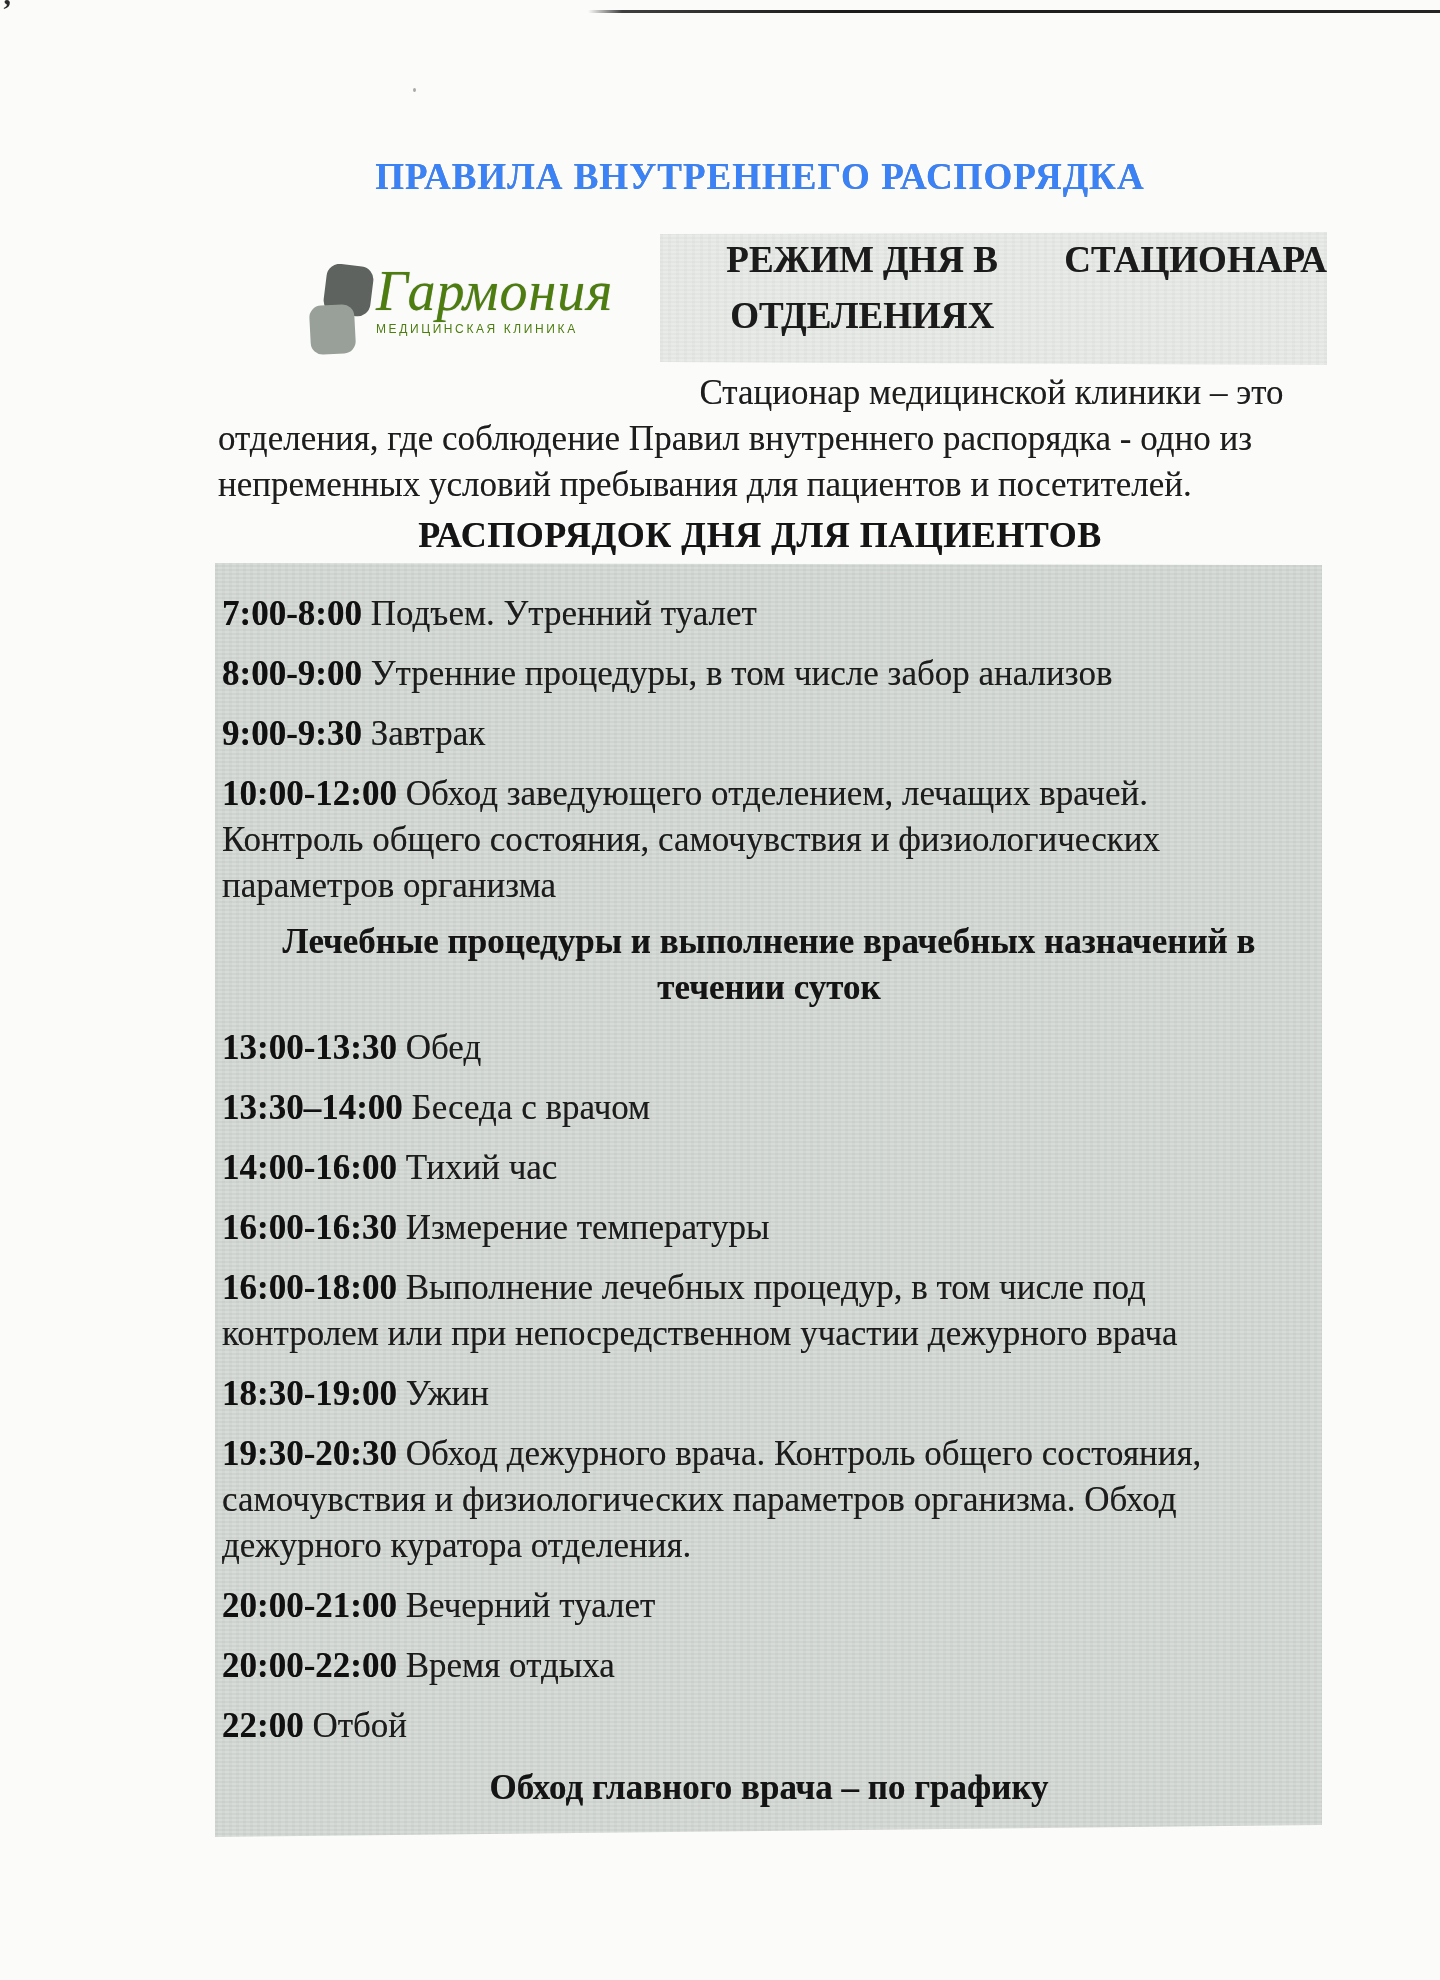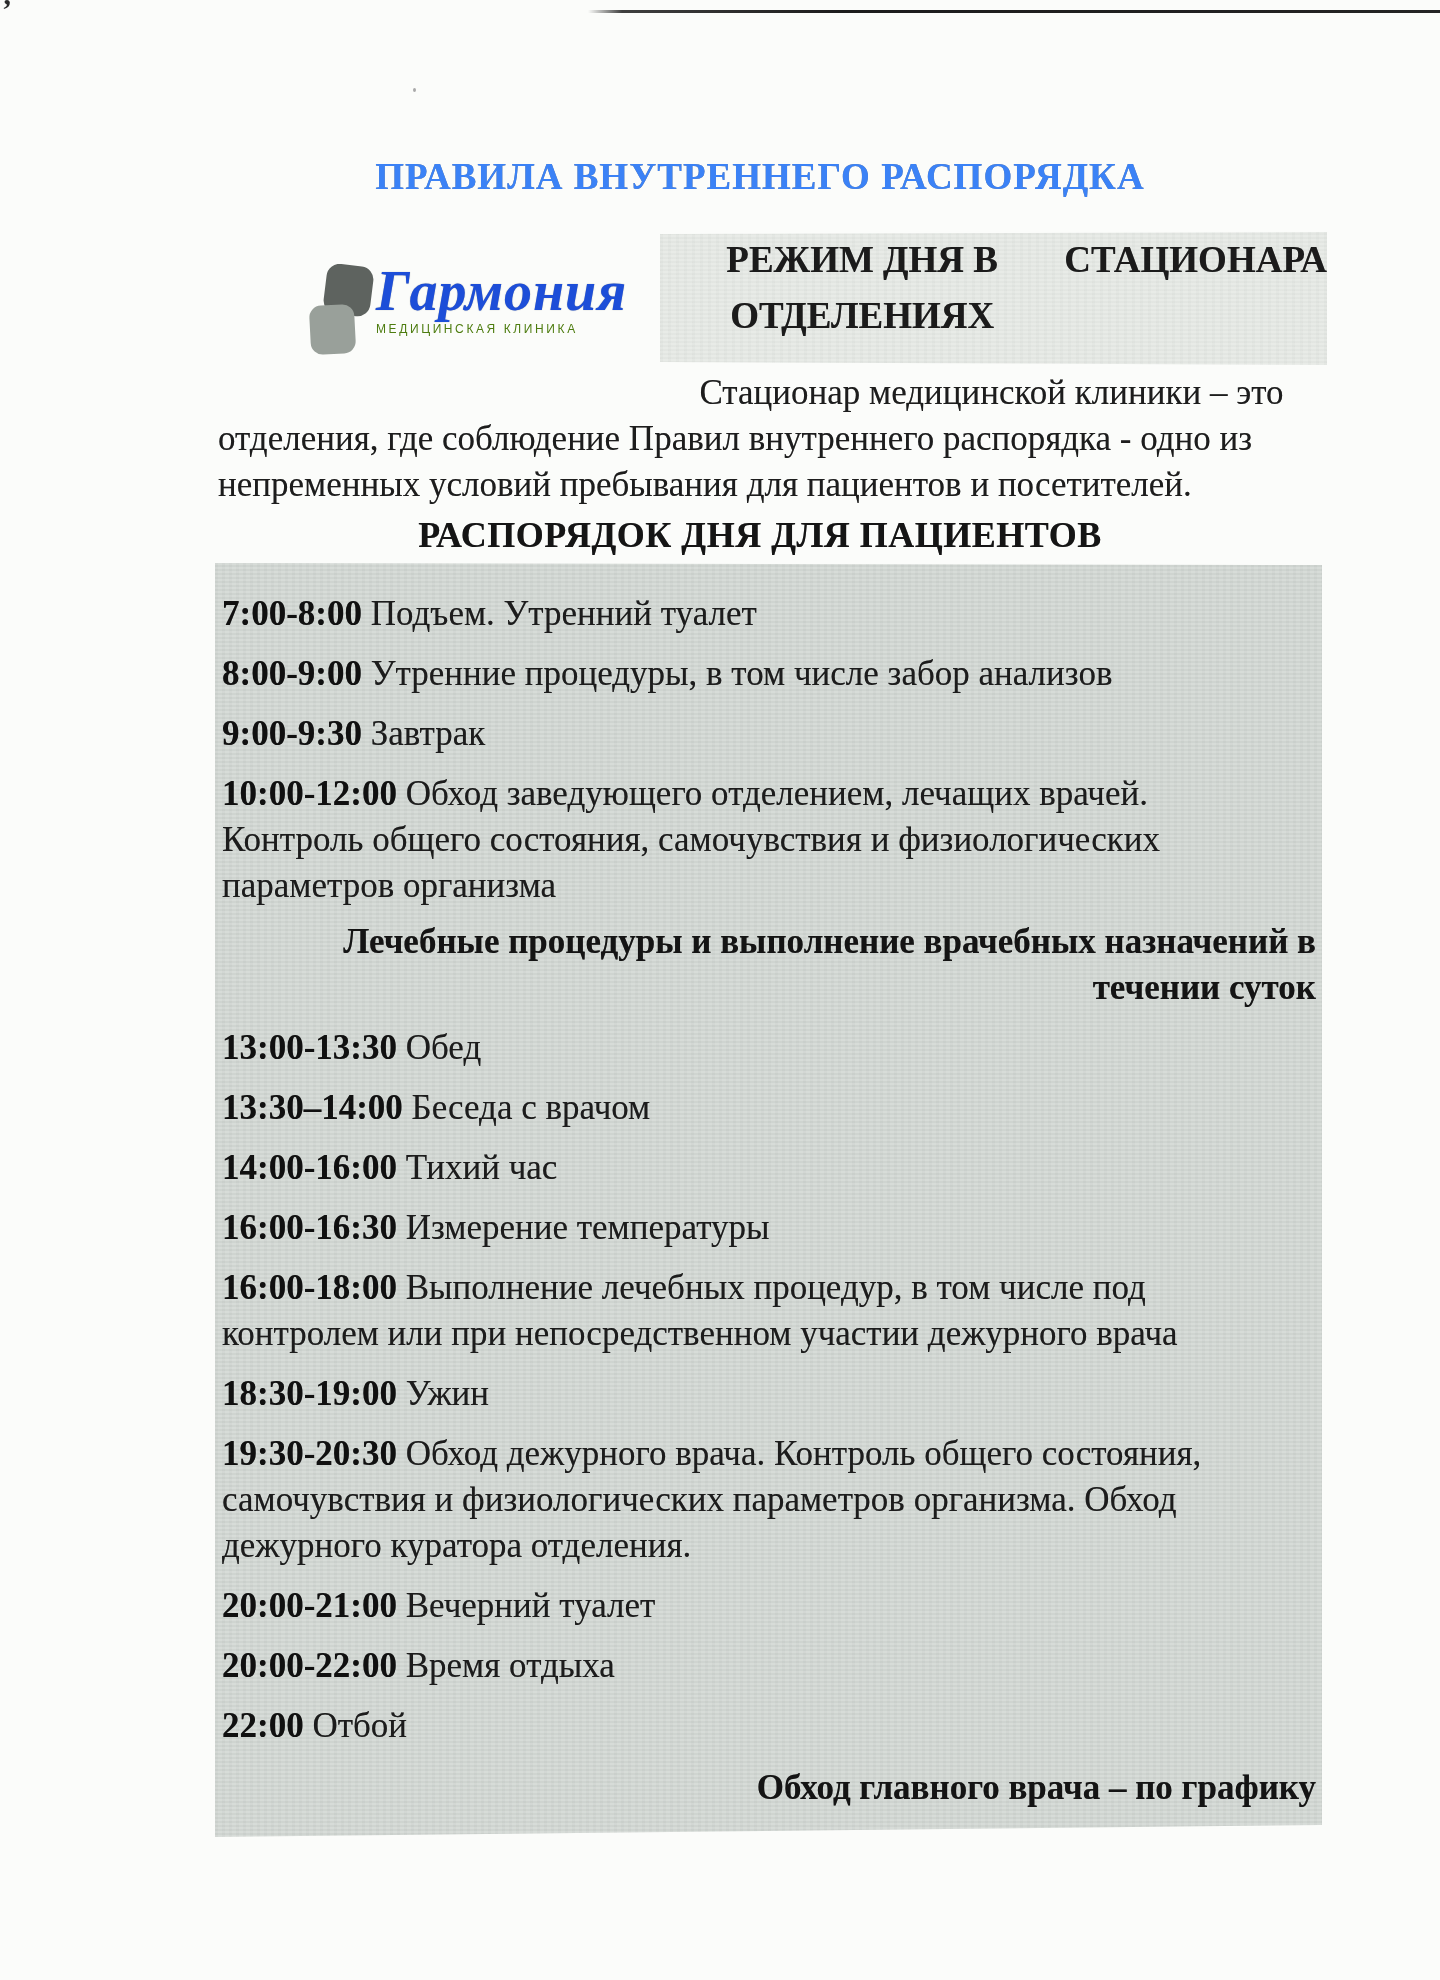--- a/index.html
+++ b/index.html
@@ -35,23 +35,23 @@
 
   
   .logo{
     position:absolute;left:308px;top:262px;width:345px;
     display:flex;align-items:flex-start;
   }
   .logo-icon{flex:0 0 auto;margin-top:2px;}
   .logo-textcol{margin-left:2px;}
   .logo-name{
     font-family:"Liberation Serif", serif;
-    font-style:italic;font-weight:bold;
+    font-style:italic;font-weight:normal;
     font-size:56px;line-height:58px;
-    letter-spacing:1px;color:#1d4ed8;
+    letter-spacing:1px;color:#4d7c0f;
     text-shadow:0 0 1px rgba(95,98,95,.6);
     white-space:nowrap;
   }
   .logo-subtitle{
     font-family:"Liberation Sans", sans-serif;
     font-size:12px;letter-spacing:2.6px;
     color:#4d7c0f;margin-top:2px;white-space:nowrap;
   }
 
   
@@ -100,21 +100,21 @@
     font-size:35px;color:#1c1c1c;
     text-shadow:0 0 .4px rgba(25,25,25,.5);
   }
   .sched-row{margin-bottom:8px;margin-top:14px;}
   .sched-line{line-height:46px;white-space:nowrap;}
   .sched-time{font-weight:bold;color:#101010;}
   .sched-row.note{
     text-align:center;font-weight:bold;color:#141414;
     margin-top:10px;margin-bottom:10px;
   }
-  .sched-row.note .sched-line{white-space:nowrap;text-align:right;}
+  .sched-row.note .sched-line{white-space:nowrap;}
   .sched-row.note.last{margin-top:16px;}
 </style>
 </head>
 <body>
 
 <div class="page">
 
   <div class="top-rule"></div>
   <div class="stray-apostrophe">’</div>
   <div class="speck-1"></div>

